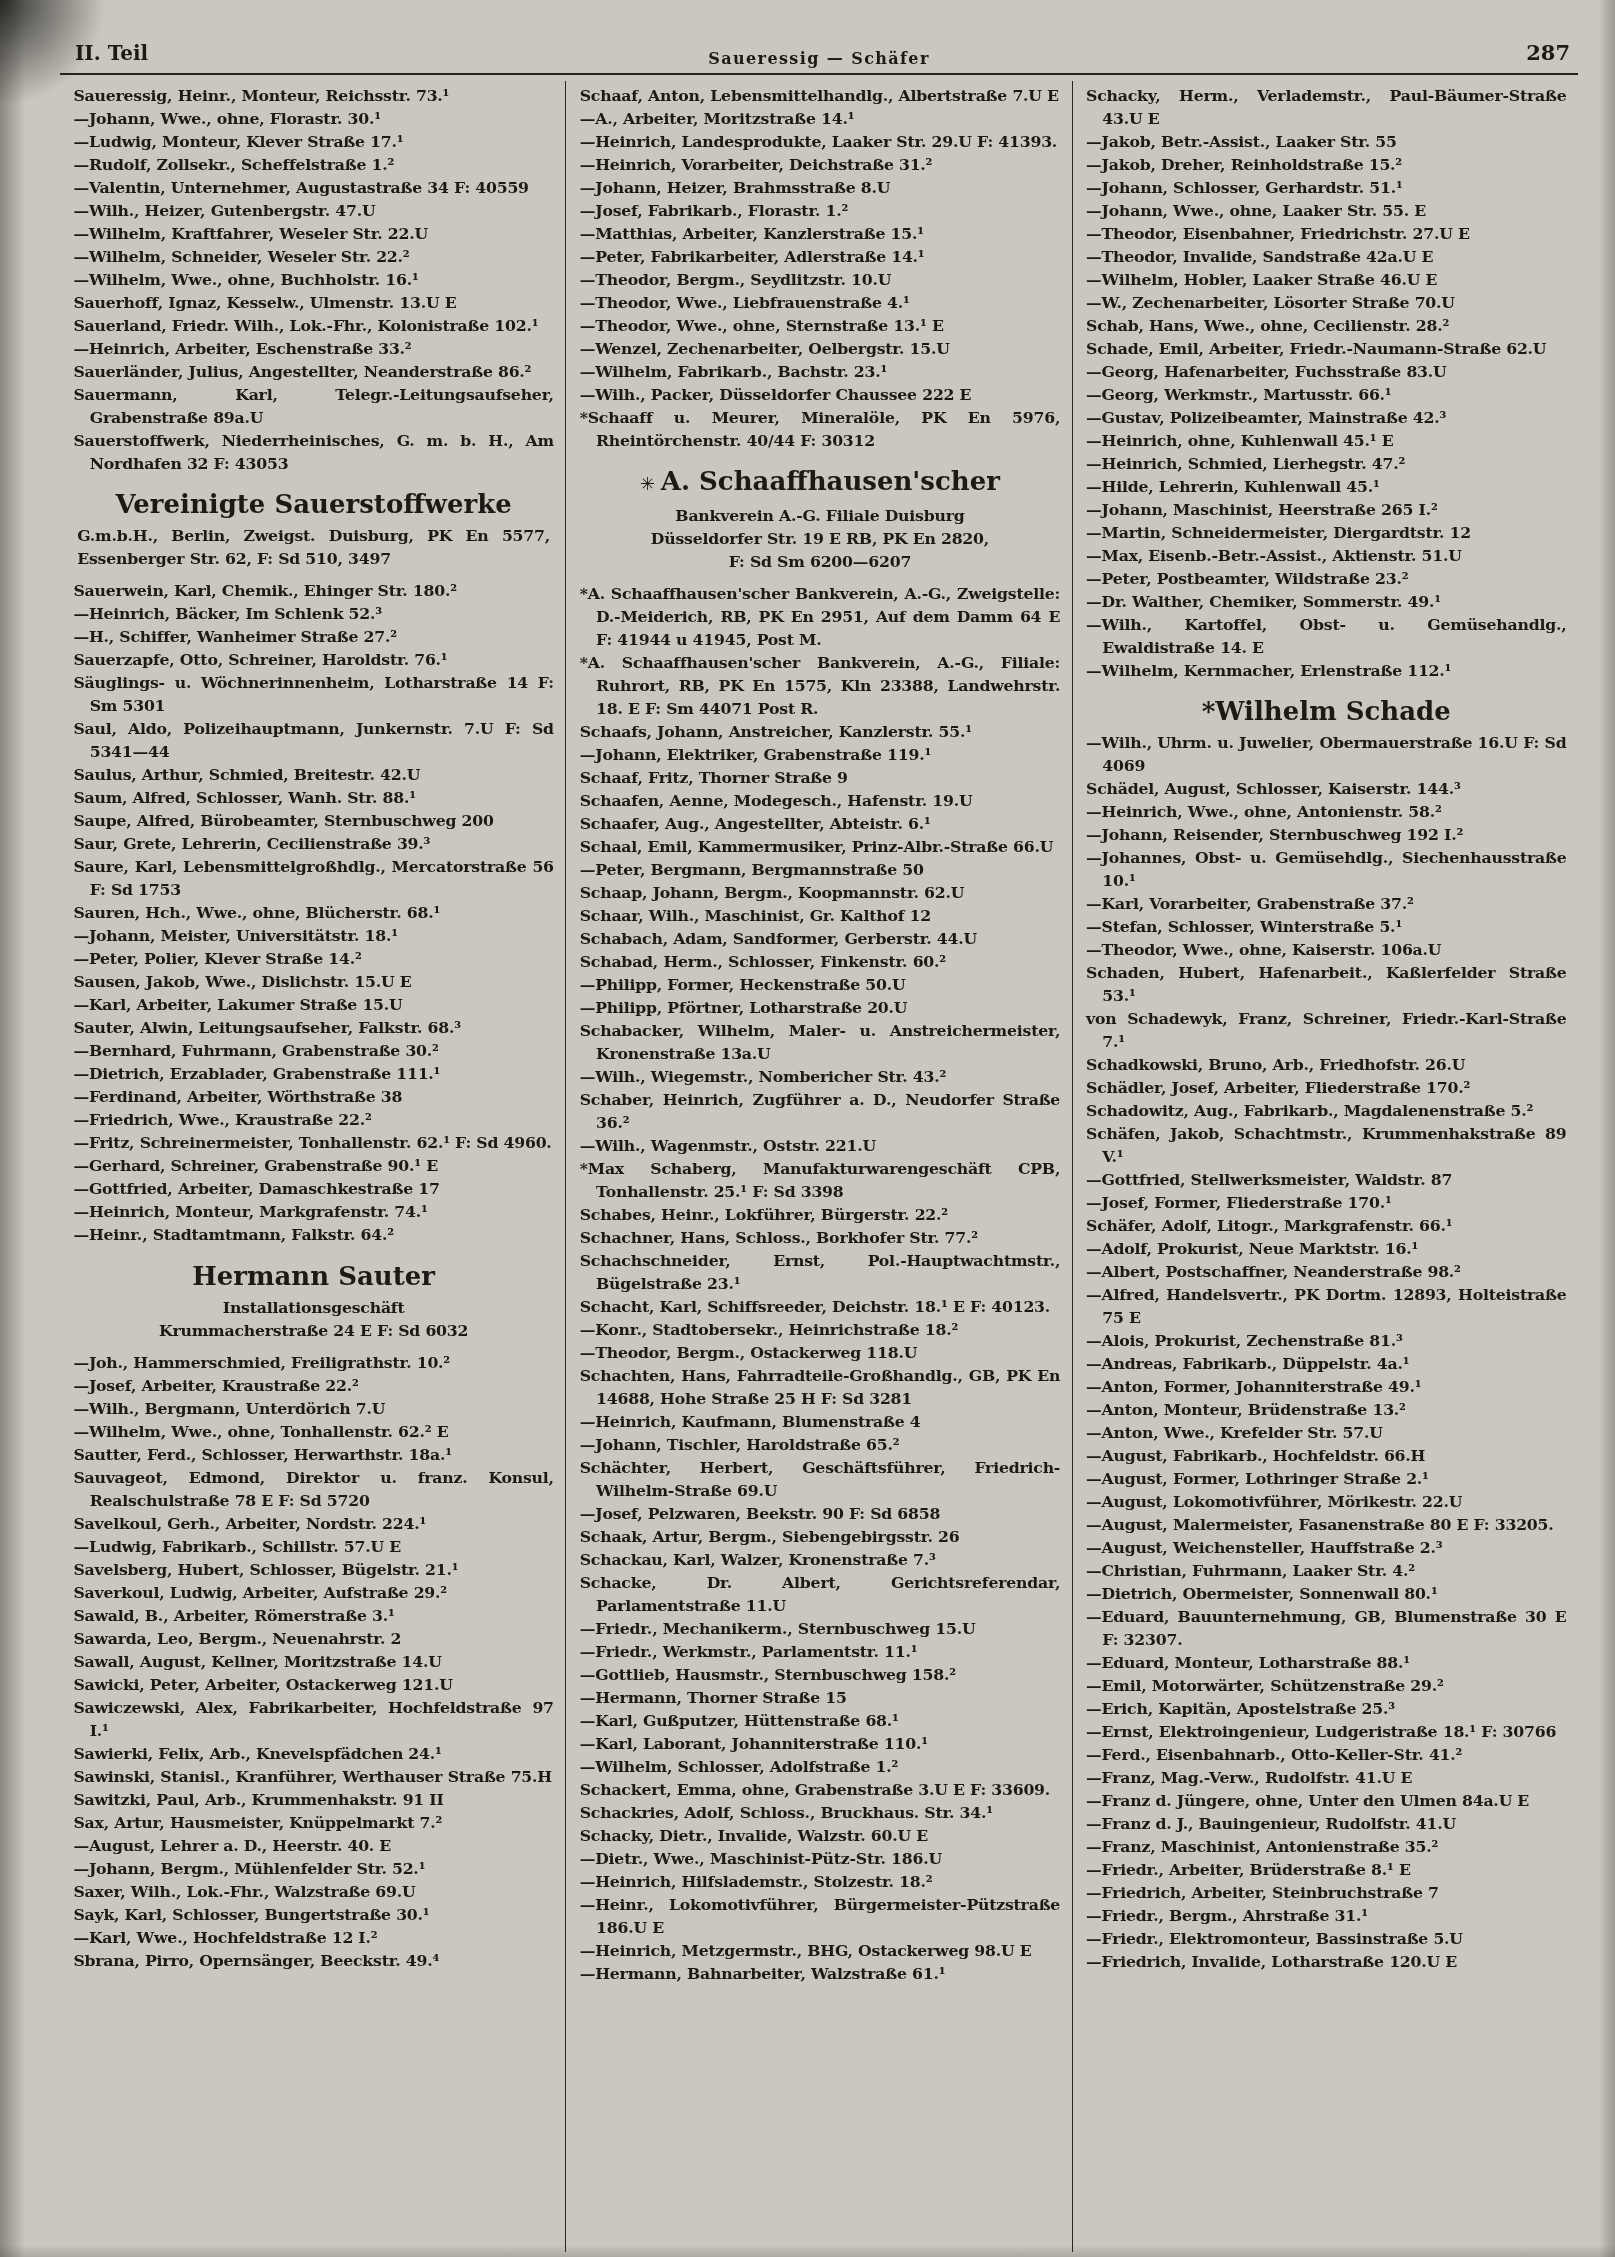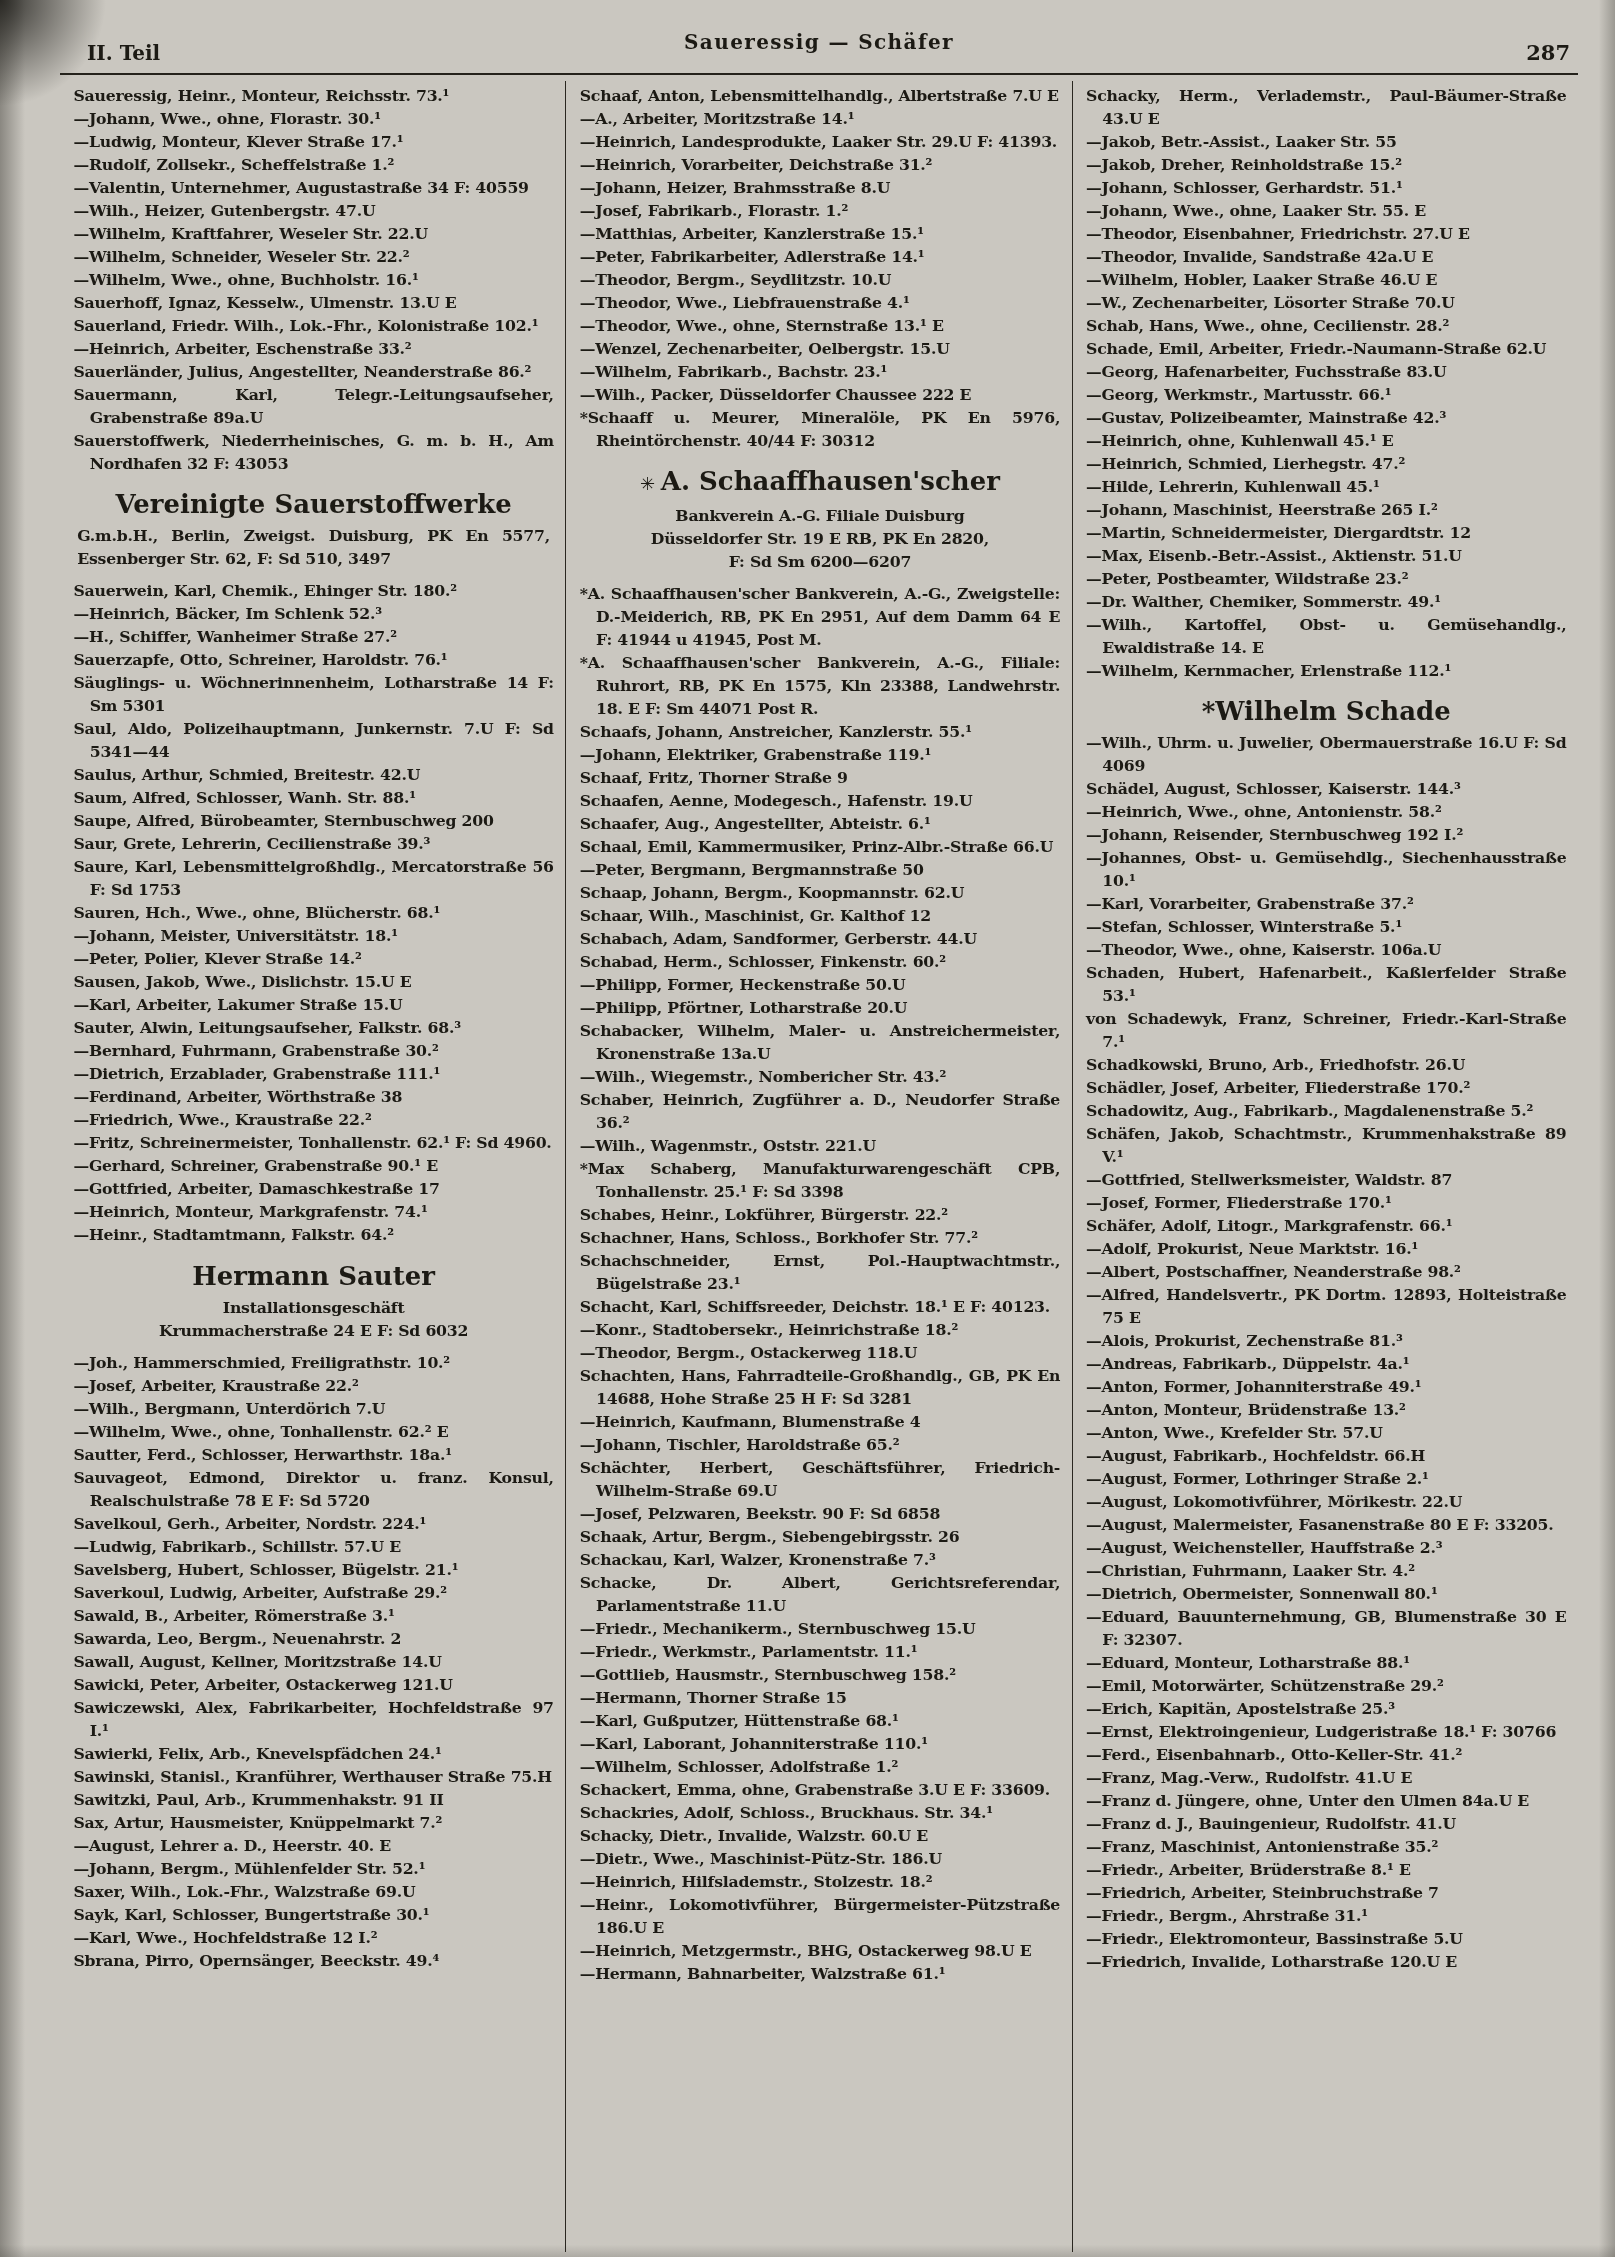--- a/index.html
+++ b/index.html
@@ -11,22 +11,22 @@
     color:#1c1a14; font-weight:700;
     background:
       radial-gradient(circle at 0px 0px, rgba(25,24,20,0.85), rgba(25,24,20,0) 106px),
       linear-gradient(90deg, rgba(60,58,52,0.45), rgba(60,58,52,0) 25px),
       linear-gradient(270deg, rgba(60,58,52,0.35), rgba(60,58,52,0) 17.3px),
       linear-gradient(0deg, rgba(60,58,52,0.22), rgba(60,58,52,0) 13.4px),
       #cac7c0;
   }
 
   .header { position:relative; height:75px; margin:0 38px 0 60px; border-bottom:2.9px solid #24221b; }
-  .header .sec { position:absolute; left:27px; bottom:7.7px; font-size:20px; }
-  .header .ttl { position:absolute; left:50%; transform:translateX(-50%); bottom:19px; font-size:20px; letter-spacing:1.4px; white-space:nowrap; }
+  .header .sec { position:absolute; left:15px; bottom:7.7px; font-size:20px; }
+  .header .ttl { position:absolute; left:50%; transform:translateX(-50%); bottom:5px; font-size:16px; letter-spacing:1.4px; white-space:nowrap; }
   .header .pg  { position:absolute; right:8px; bottom:7.7px; font-size:21px; }
 
   .columns { display:flex; height:2177px; padding:5.8px 38px 0 60px; }
   .col { flex:1 1 0; padding:2.9px 11.5px 0 13.4px; overflow:hidden; }
   .col + .col { border-left:1.9px solid #2a2720; }
 
   .line { font-size:15.7px; line-height:23px; letter-spacing:-0.2px; text-align:justify; }
   .type-entry { padding-left:16.3px; text-indent:-16.3px; }
   .type-ad-title { text-align:center; font-size:26px; line-height:32px; margin:13.4px 0 3.8px; letter-spacing:0; }
   .type-ad-sub   { text-align:center; }

